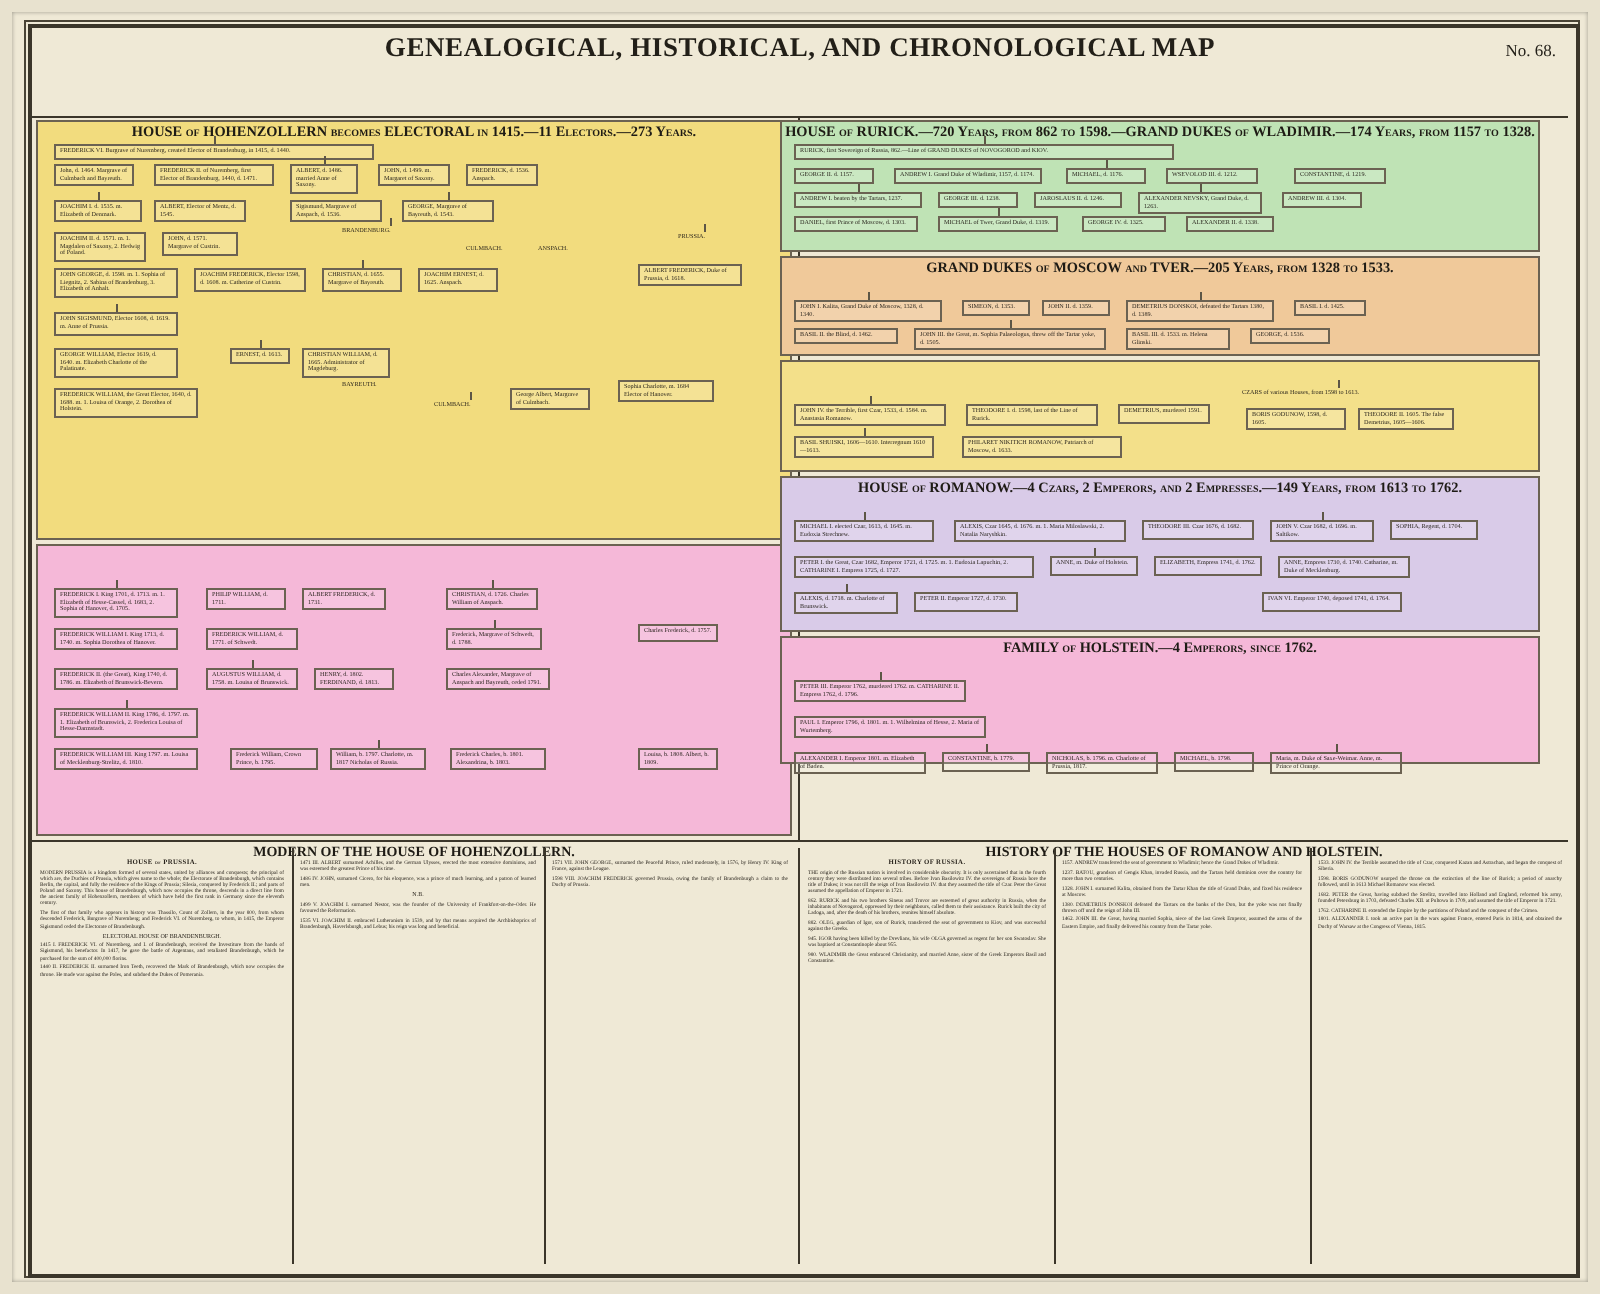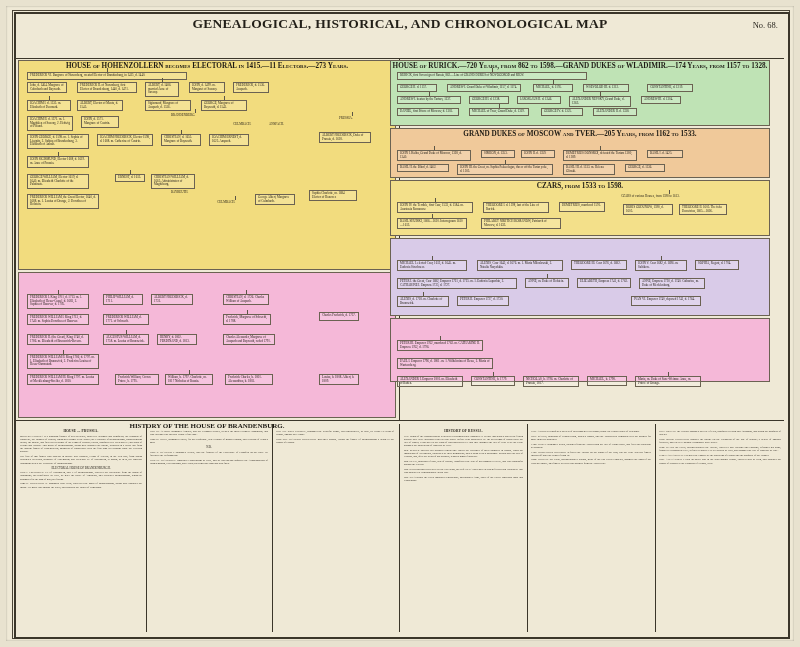--- a/index.html
+++ b/index.html
@@ -216,53 +216,53 @@
         <div class="cell bx" style="left: 178px; top: 35px; width: 62px; min-height: 7px;">ALEXANDER NEVSKY, Grand Duke, d. 1263.</div>
         <div class="connector" style="left: 209px; top: 31px; width: 0.5px; height: 4px;"></div>
         <div class="cell bx" style="left: 250px; top: 35px; width: 40px; min-height: 7px;">ANDREW III. d. 1304.</div>
         <div class="cell bx" style="left: 6px; top: 47px; width: 62px; min-height: 7px;">DANIEL, first Prince of Moscow, d. 1303.</div>
         <div class="cell bx" style="left: 78px; top: 47px; width: 60px; min-height: 7px;">MICHAEL of Twer, Grand Duke, d. 1319.</div>
         <div class="connector" style="left: 108px; top: 43px; width: 0.5px; height: 4px;"></div>
         <div class="cell bx" style="left: 150px; top: 47px; width: 42px; min-height: 7px;">GEORGE IV. d. 1325.</div>
         <div class="cell bx" style="left: 202px; top: 47px; width: 44px; min-height: 7px;">ALEXANDER II. d. 1338.</div>
       </div>
       <div class="band" style="left: 0px; top: 68px; width: 100%; height: 50px; background: rgb(240, 201, 154); border: 1px solid rgb(107, 98, 82); box-sizing: border-box;">
-        <div class="panel-head">GRAND DUKES of MOSCOW and TVER.—205 Years, from 1162 to 1533.</div>
+        <div class="panel-head">GRAND DUKES of MOSCOW and TVER.—205 Years, from 1328 to 1533.</div>
         <div class="cell bx" style="left: 6px; top: 21px; width: 74px; min-height: 8px;">JOHN I. Kalita, Grand Duke of Moscow, 1328, d. 1340.</div>
         <div class="connector" style="left: 43px; top: 17px; width: 0.5px; height: 4px;"></div>
         <div class="cell bx" style="left: 90px; top: 21px; width: 34px; min-height: 8px;">SIMEON, d. 1353.</div>
         <div class="cell bx" style="left: 130px; top: 21px; width: 34px; min-height: 8px;">JOHN II. d. 1359.</div>
         <div class="cell bx" style="left: 172px; top: 21px; width: 74px; min-height: 8px;">DEMETRIUS DONSKOI, defeated the Tartars 1380, d. 1389.</div>
         <div class="connector" style="left: 209px; top: 17px; width: 0.5px; height: 4px;"></div>
         <div class="cell bx" style="left: 256px; top: 21px; width: 36px; min-height: 8px;">BASIL I. d. 1425.</div>
         <div class="cell bx" style="left: 6px; top: 35px; width: 52px; min-height: 8px;">BASIL II. the Blind, d. 1462.</div>
         <div class="cell bx" style="left: 66px; top: 35px; width: 96px; min-height: 8px;">JOHN III. the Great, m. Sophia Palaeologus, threw off the Tartar yoke, d. 1505.</div>
         <div class="connector" style="left: 114px; top: 31px; width: 0.5px; height: 4px;"></div>
         <div class="cell bx" style="left: 172px; top: 35px; width: 52px; min-height: 9px;">BASIL III. d. 1533.
 m. Helena Glinski.</div>
         <div class="cell bx" style="left: 234px; top: 35px; width: 40px; min-height: 8px;">GEORGE, d. 1536.</div>
       </div>
       <div class="band" style="left: 0px; top: 120px; width: 100%; height: 56px; background: rgb(243, 224, 138); border: 1px solid rgb(107, 98, 82); box-sizing: border-box;">
-        <div class="panel-head">CZARS, from 1533 to 1598.</div>
         <div class="cell bx" style="left: 6px; top: 21px; width: 76px; min-height: 10px;">JOHN IV. the Terrible, first Czar, 1533, d. 1584.
 m. Anastasia Romanow.</div>
         <div class="connector" style="left: 44px; top: 17px; width: 0.5px; height: 4px;"></div>
         <div class="cell bx" style="left: 92px; top: 21px; width: 66px; min-height: 10px;">THEODORE I. d. 1598, last of the Line of Rurick.</div>
         <div class="cell bx" style="left: 168px; top: 21px; width: 46px; min-height: 10px;">DEMETRIUS, murdered 1591.</div>
         <div class="cell" style="left: 228px; top: 13px; width: 100px; min-height: 7px;">CZARS of various Houses, from 1598 to 1613.</div>
         <div class="connector" style="left: 278px; top: 9px; width: 0.5px; height: 4px;"></div>
         <div class="cell bx" style="left: 232px; top: 23px; width: 50px; min-height: 8px;">BORIS GODUNOW, 1598, d. 1605.</div>
         <div class="cell bx" style="left: 288px; top: 23px; width: 48px; min-height: 10px;">THEODORE II. 1605.
 The false Demetrius, 1605—1606.</div>
         <div class="cell bx" style="left: 6px; top: 37px; width: 70px; min-height: 10px;">BASIL SHUISKI, 1606—1610.
 Interregnum 1610—1613.</div>
         <div class="connector" style="left: 41px; top: 33px; width: 0.5px; height: 4px;"></div>
         <div class="cell bx" style="left: 90px; top: 37px; width: 80px; min-height: 10px;">PHILARET NIKITICH ROMANOW, Patriarch of Moscow, d. 1633.</div>
       </div>
       <div class="band" style="left: 0px; top: 178px; width: 100%; height: 78px; background: rgb(217, 203, 232); border: 1px solid rgb(107, 98, 82); box-sizing: border-box;">
+        <div class="panel-head">HOUSE of ROMANOW.—4 Czars, 2 Emperors, and 2 Empresses.—149 Years, from 1613 to 1762.</div>
         <div class="cell bx" style="left: 6px; top: 21px; width: 70px; min-height: 10px;">MICHAEL I. elected Czar, 1613, d. 1645.
 m. Eudoxia Strechnew.</div>
         <div class="connector" style="left: 41px; top: 17px; width: 0.5px; height: 4px;"></div>
         <div class="cell bx" style="left: 86px; top: 21px; width: 86px; min-height: 10px;">ALEXIS, Czar 1645, d. 1676.
 m. 1. Maria Miloslawski, 2. Natalia Naryshkin.</div>
         <div class="cell bx" style="left: 180px; top: 21px; width: 56px; min-height: 10px;">THEODORE III. Czar 1676, d. 1682.</div>
         <div class="cell bx" style="left: 244px; top: 21px; width: 52px; min-height: 10px;">JOHN V. Czar 1682, d. 1696.
 m. Saltikow.</div>
         <div class="connector" style="left: 270px; top: 17px; width: 0.5px; height: 4px;"></div>
         <div class="cell bx" style="left: 304px; top: 21px; width: 44px; min-height: 10px;">SOPHIA, Regent, d. 1704.</div>
@@ -273,40 +273,42 @@
         <div class="cell bx" style="left: 186px; top: 39px; width: 54px; min-height: 10px;">ELIZABETH, Empress 1741, d. 1762.</div>
         <div class="cell bx" style="left: 248px; top: 39px; width: 66px; min-height: 11px;">ANNE, Empress 1730, d. 1740.
 Catharine, m. Duke of Mecklenburg.</div>
         <div class="cell bx" style="left: 6px; top: 57px; width: 52px; min-height: 10px;">ALEXIS, d. 1718.
 m. Charlotte of Brunswick.</div>
         <div class="connector" style="left: 32px; top: 53px; width: 0.5px; height: 4px;"></div>
         <div class="cell bx" style="left: 66px; top: 57px; width: 52px; min-height: 10px;">PETER II. Emperor 1727, d. 1730.</div>
         <div class="cell bx" style="left: 240px; top: 57px; width: 70px; min-height: 10px;">IVAN VI. Emperor 1740, deposed 1741, d. 1764.</div>
       </div>
       <div class="band" style="left: 0px; top: 258px; width: 100%; height: 64px; background: rgb(245, 184, 216); border: 1px solid rgb(107, 98, 82); box-sizing: border-box;">
+        <div class="panel-head">FAMILY of HOLSTEIN.—4 Emperors, since 1762.</div>
         <div class="cell bx" style="left: 6px; top: 21px; width: 86px; min-height: 11px;">PETER III. Emperor 1762, murdered 1762.
 m. CATHARINE II. Empress 1762, d. 1796.</div>
         <div class="connector" style="left: 49px; top: 17px; width: 0.5px; height: 4px;"></div>
         <div class="cell bx" style="left: 6px; top: 39px; width: 96px; min-height: 11px;">PAUL I. Emperor 1796, d. 1801.
 m. 1. Wilhelmina of Hesse, 2. Maria of Wurtemberg.</div>
         <div class="cell bx" style="left: 6px; top: 57px; width: 66px; min-height: 10px;">ALEXANDER I. Emperor 1801.
 m. Elizabeth of Baden.</div>
         <div class="cell bx" style="left: 80px; top: 57px; width: 44px; min-height: 10px;">CONSTANTINE, b. 1779.</div>
         <div class="connector" style="left: 102px; top: 53px; width: 0.5px; height: 4px;"></div>
         <div class="cell bx" style="left: 132px; top: 57px; width: 56px; min-height: 10px;">NICHOLAS, b. 1796.
 m. Charlotte of Prussia, 1817.</div>
         <div class="cell bx" style="left: 196px; top: 57px; width: 40px; min-height: 10px;">MICHAEL, b. 1798.</div>
         <div class="cell bx" style="left: 244px; top: 57px; width: 66px; min-height: 11px;">Maria, m. Duke of Saxe-Weimar.
 Anne, m. Prince of Orange.</div>
         <div class="connector" style="left: 277px; top: 53px; width: 0.5px; height: 4px;"></div>
       </div>
     </div>
 
   <div class="foot-rule"></div>
-  <div class="foot-title" style="left:18px;top:422px;width:378px;">HISTORY OF THE HOUSE OF BRANDENBURG.</div>
+  <div class="foot-title" style="left:18px;top:422px;width:378px;">MODERN OF THE HOUSE OF HOHENZOLLERN.</div>
+  <div class="foot-title" style="left:402px;top:422px;width:380px;">HISTORY OF THE HOUSES OF ROMANOW AND HOLSTEIN.</div>
 
   <div class="foot-vrule" style="left:399px;"></div>
   <div class="foot-vrule" style="left:146px;"></div>
   <div class="foot-vrule" style="left:272px;"></div>
   <div class="foot-vrule" style="left:527px;"></div>
   <div class="foot-vrule" style="left:655px;"></div>
 
   <div class="col" id="fl1" style="left:20px;top:430px;width:122px;height:200px;">
       <h4>HOUSE of PRUSSIA.</h4>
       <p>MODERN PRUSSIA is a kingdom formed of several states, united by alliances and conquests; the principal of which are, the Duchies of Prussia, which gives name to the whole; the Electorate of Brandenburgh, which contains Berlin, the capital, and fully the residence of the Kings of Prussia; Silesia, conquered by Frederick II.; and parts of Poland and Saxony. This house of Brandenburgh, which now occupies the throne, descends in a direct line from the ancient family of Hohenzollern, members of which have held the first rank in Germany since the eleventh century.</p>

